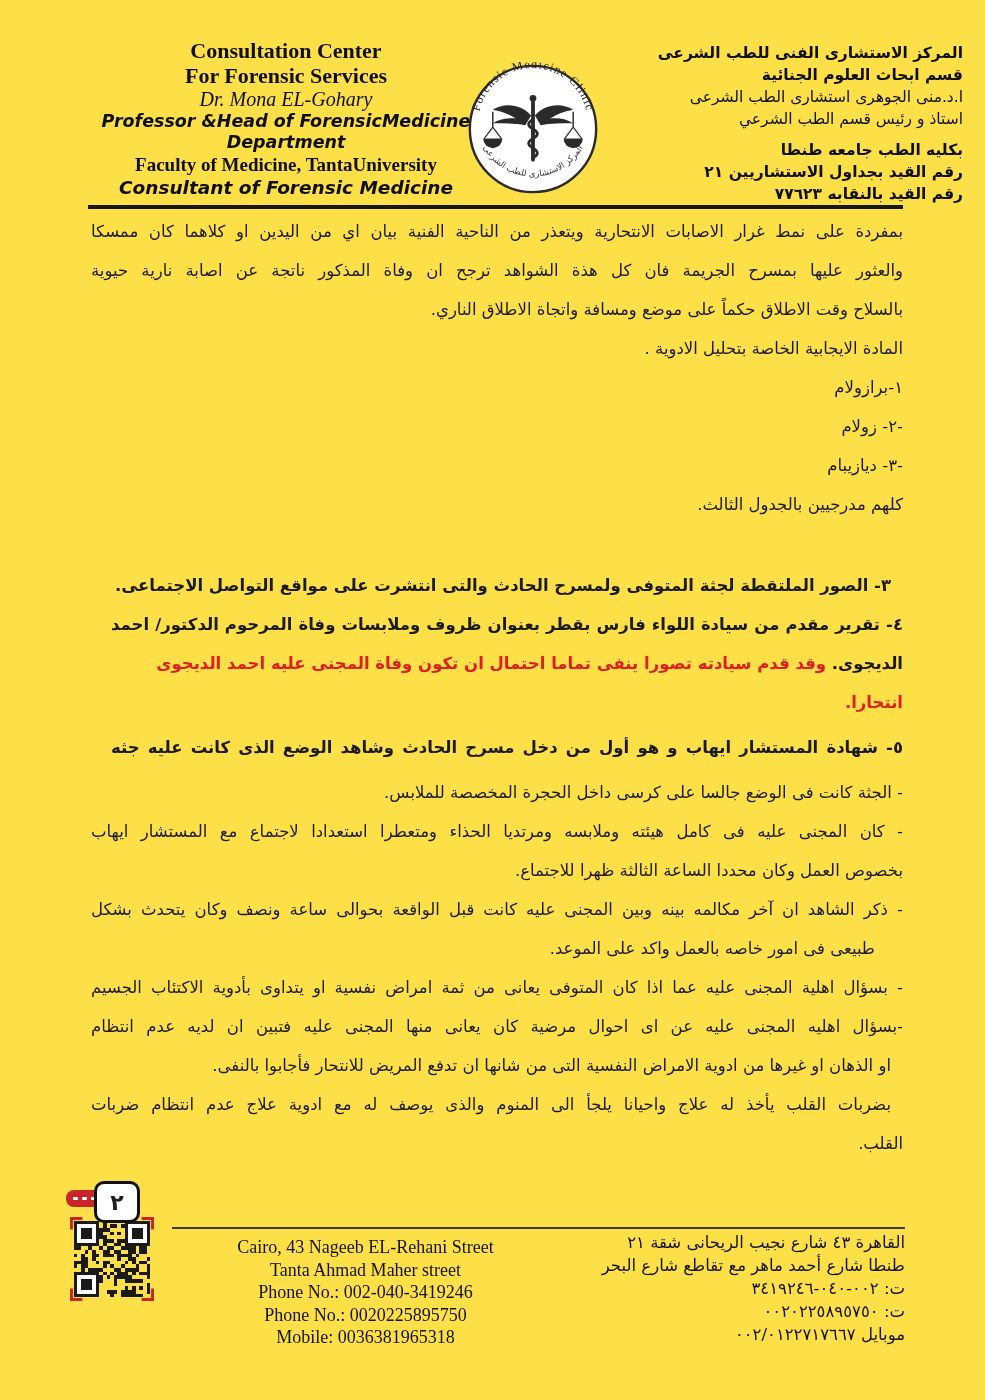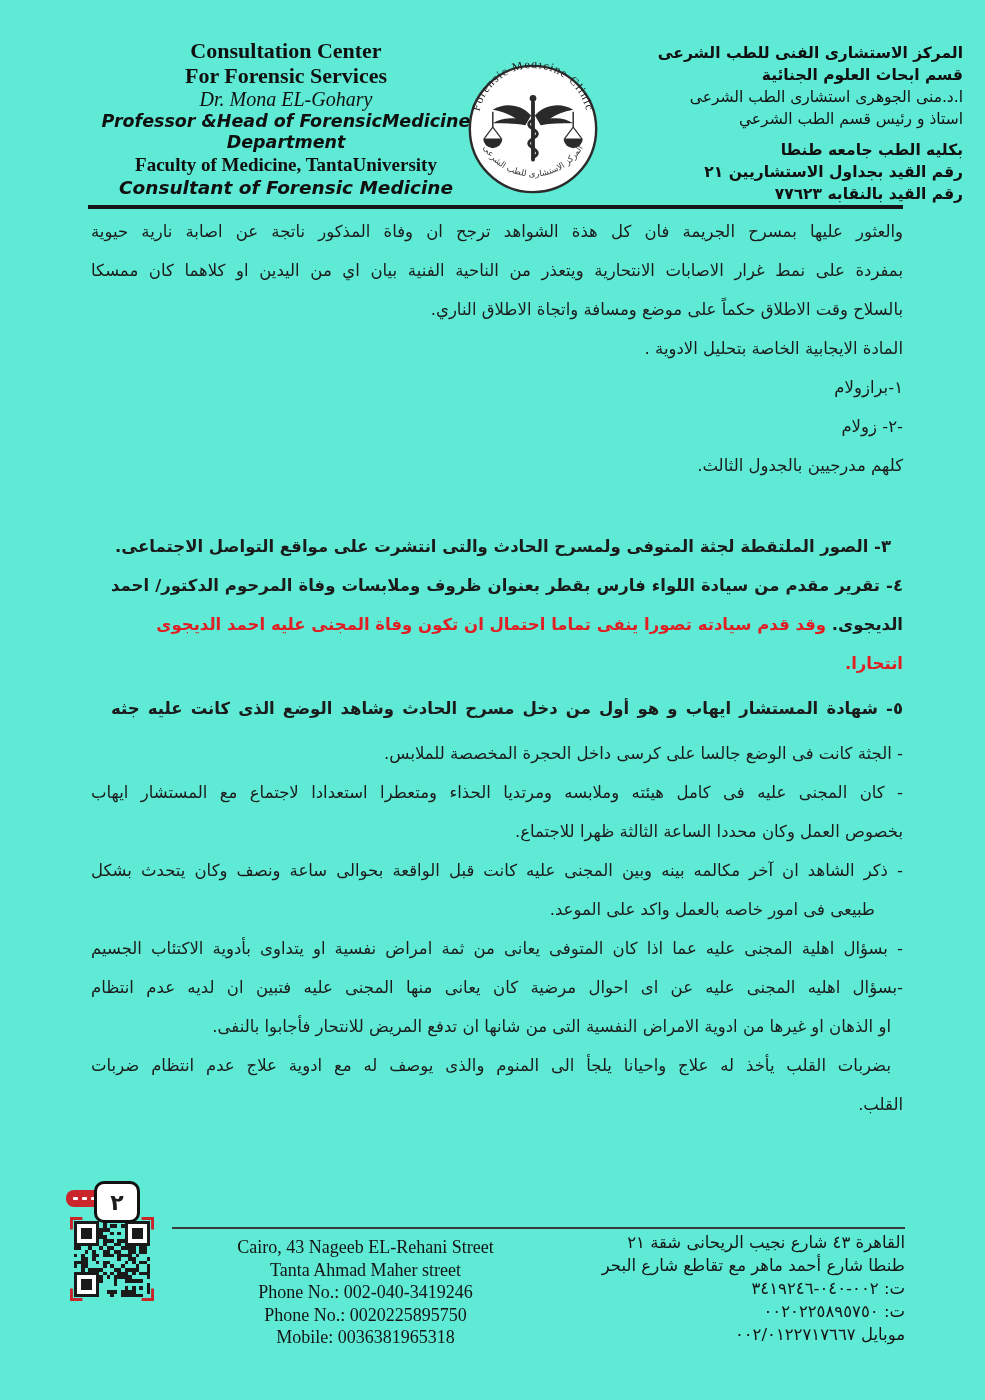--- a/index.html
+++ b/index.html
@@ -1,17 +1,17 @@
 <!DOCTYPE html>
 <html lang="ar"><head>
 <meta charset="utf-8">
 <style>
   * { margin:0; padding:0; box-sizing:border-box; }
   html,body { background:#ffffff; }
-  .page { position:relative; width:985px; height:1400px; background:#5eead4; overflow:hidden;
+  .page { position:relative; width:985px; height:1400px; background:#fde047; overflow:hidden;
           font-family:"DejaVu Sans", sans-serif; color:#1e1e1e; }
 
   
   .hdr-en { position:absolute; left:86px; top:38px; width:400px; text-align:center; color:#101010; }
   .hdr-en .ln12 { font-family:"Liberation Serif", serif; font-weight:bold; font-size:22px; line-height:25px; }
   .hdr-en .ln3  { font-family:"Liberation Serif", serif; font-style:italic; font-size:20px; line-height:23px; }
   .hdr-en .ln45 { font-family:"DejaVu Sans", sans-serif; font-style:italic; font-weight:bold; font-size:17.5px; line-height:21px; }
   .hdr-en .ln6  { font-family:"Liberation Serif", serif; font-weight:bold; font-size:19px; line-height:23px; }
   .hdr-en .ln7  { font-family:"DejaVu Sans", sans-serif; font-style:italic; font-weight:bold; font-size:18.5px; line-height:23px; }
 
@@ -105,26 +105,27 @@
     <div>ا.د.منى الجوهرى استشارى الطب الشرعى</div>
     <div>استاذ و رئيس قسم الطب الشرعي</div>
     <div class="b gap">بكليه الطب جامعه طنطا</div>
     <div class="b">رقم القيد بجداول الاستشاريين ٢١</div>
     <div class="b">رقم القيد بالنقابه ٧٧٦٢٣</div>
   </div>
 
   <div class="rule-top"></div>
 
   <div class="doc-body" dir="rtl">
+    <div class="line just">بمفردة على نمط غرار الاصابات الانتحارية ويتعذر من الناحية الفنية بيان اي من اليدين او كلاهما كان ممسكا</div>
     <div class="line just">والعثور عليها بمسرح الجريمة فان كل هذة الشواهد ترجح ان وفاة المذكور ناتجة عن اصابة نارية حيوية</div>
-    <div class="line just">بمفردة على نمط غرار الاصابات الانتحارية ويتعذر من الناحية الفنية بيان اي من اليدين او كلاهما كان ممسكا</div>
     <div class="line">بالسلاح وقت الاطلاق حكماً على موضع ومسافة واتجاة الاطلاق الناري.</div>
     <div class="line">المادة الايجابية الخاصة بتحليل الادوية .</div>
     <div class="line">١-برازولام</div>
     <div class="line">-٢- زولام</div>
+    <div class="line">-٣- ديازيبام</div>
     <div class="line">كلهم مدرجيين بالجدول الثالث.</div>
     <div class="line bold gap-top ind-sm">٣- الصور الملتقطة لجثة المتوفى ولمسرح الحادث والتى انتشرت على مواقع التواصل الاجتماعى.</div>
     <div class="line bold just">٤- تقرير مقدم من سيادة اللواء فارس بقطر بعنوان ظروف وملابسات وفاة المرحوم الدكتور/ احمد</div>
     <div class="line bold">
       <span>الديجوى.</span>
       <span class="red">وقد قدم سيادته تصورا ينفى تماما احتمال ان تكون وفاة المجنى عليه احمد الديجوى انتحارا.</span>
     </div>
     <div class="line bold just gap-sm">٥- شهادة المستشار ايهاب و هو أول من دخل مسرح الحادث وشاهد الوضع الذى كانت عليه جثه</div>
     <div class="line gap-sm">- الجثة كانت فى الوضع جالسا على كرسى داخل الحجرة المخصصة للملابس.</div>
     <div class="line just">- كان المجنى عليه فى كامل هيئته وملابسه ومرتديا الحذاء ومتعطرا استعدادا لاجتماع مع المستشار ايهاب</div>

